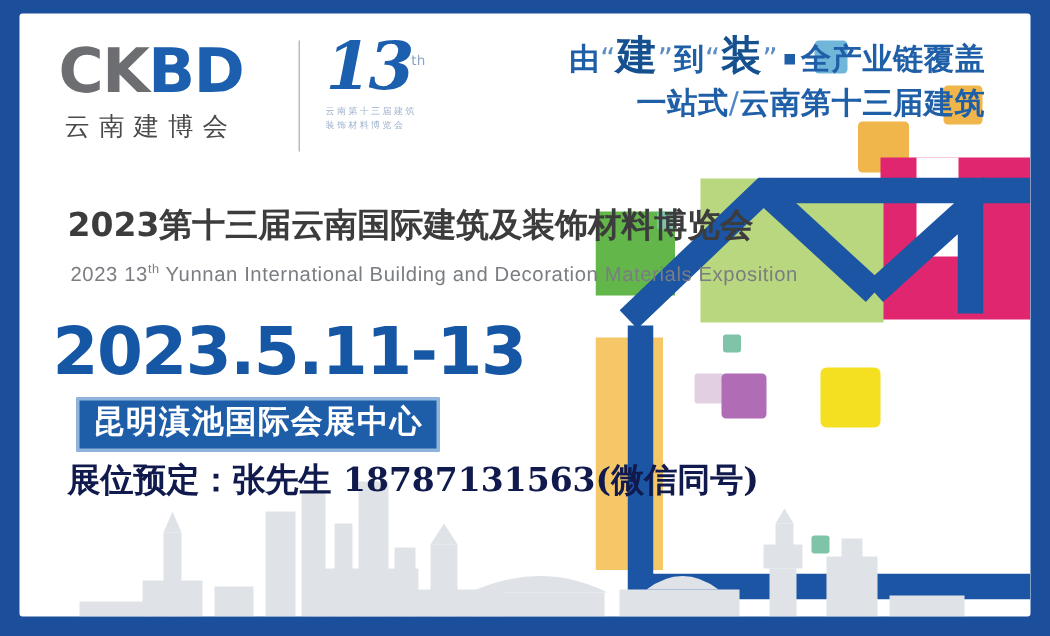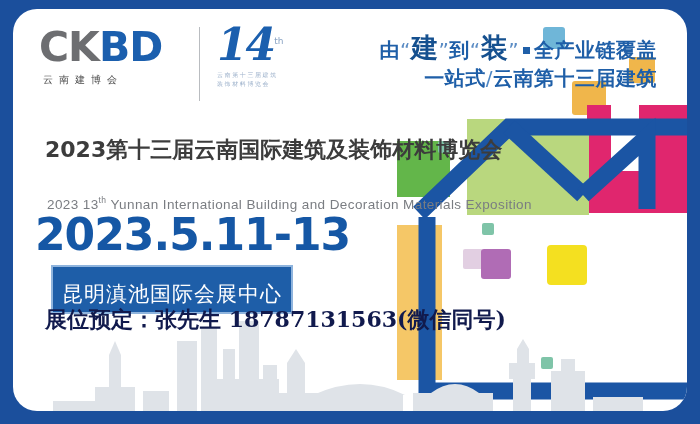--- a/index.html
+++ b/index.html
@@ -19,21 +19,21 @@
     background: #1b4f9c;
     overflow: hidden;
   }
   .poster-inner {
     position: absolute;
     left: 13px;
     top: 9px;
     right: 13px;
     bottom: 13px;
     background: #ffffff;
-    border-radius: 24px;
+    border-radius: 2px;
     overflow: hidden;
   }
 
   
   .graphic {
     position: absolute;
     right: 0;
     top: 0;
     width: 290px;
     height: 100%;
@@ -80,21 +80,21 @@
     letter-spacing: -1px;
     line-height: 1;
     white-space: nowrap;
   }
   .logo-ck { color: #6d6e71; }
   .logo-bd { color: #1b5fae; }
   .logo-cn {
     margin-top: 5px;
     font-family: "DejaVu Sans", sans-serif;
     color: #4a4a4a;
-    font-size: 10px;
+    font-size: 17px;
     letter-spacing: 6px;
     padding-left: 4px;
   }
 
   .divider {
     position: absolute;
     left: 160px;
     top: 6px;
     width: 1px;
     height: 74px;
@@ -131,21 +131,21 @@
     font-size: 6px;
     color: #9fb3cc;
     line-height: 1.45;
     letter-spacing: 1.6px;
     white-space: nowrap;
   }
 
   .tagline {
     position: absolute;
     right: 22px;
-    top: 10px;
+    top: 0;
     text-align: right;
     color: #1f5fa8;
     font-family: "DejaVu Sans", sans-serif;
     font-weight: bold;
   }
   .tagline-l1 {
     font-size: 20px;
     line-height: 1.25;
     letter-spacing: 0.5px;
     white-space: nowrap;
@@ -184,21 +184,20 @@
   }
   .title-en {
     position: absolute;
     left: 34px;
     top: 165px;
     font-family: "Liberation Sans", sans-serif;
     font-size: 13.5px;
     color: #7a7d82;
     letter-spacing: 0.4px;
     white-space: nowrap;
-    margin-top: 21px;
   }
   .title-en sup { font-size: 8.5px; }
 
   
   .date {
     position: absolute;
     left: 22px;
     top: 200px;
     font-family: "DejaVu Sans", sans-serif;
     font-weight: bold;
@@ -210,23 +209,23 @@
 
   
   .venue {
     position: absolute;
     left: 38px;
     top: 256px;
     background: #1e5ea8;
     border: 2px solid #8fb4dd;
     color: #ffffff;
     font-family: "DejaVu Sans", sans-serif;
-    font-weight: normal;
+    font-weight: bold;
     font-size: 21px;
-    padding: 13px 9px 4px 9px;
+    padding: 0 9px 4px 9px;
     letter-spacing: 1px;
     white-space: nowrap;
   }
 
   
   .contact {
     position: absolute;
     left: 32px;
     top: 296px;
     font-family: "DejaVu Serif", serif;
@@ -313,21 +312,21 @@
       <div class="header">
 
         <div class="logo-block">
           <div class="logo-wordmark"><span class="logo-ck">CK</span><span class="logo-bd">BD</span></div>
           <div class="logo-cn">云南建博会</div>
         </div>
 
         <div class="divider"></div>
 
         <div class="anniv">
-          <div class="anniv-num"><span>14</span><span class="anniv-th">th</span></div>
+          <div class="anniv-num"><span>13</span><span class="anniv-th">th</span></div>
           <div class="anniv-sub">
             <div>云南第十三届建筑</div>
             <div>装饰材料博览会</div>
           </div>
         </div>
 
         <div class="tagline">
           <div class="tagline-l1"><span>由</span><span class="q">“</span><span class="big">建</span><span class="q">”</span><span>到</span><span class="q">“</span><span class="big">装</span><span class="q">”</span><span class="dot"></span><span>全产业链覆盖</span></div>
           <div class="tagline-l2"><span>一站式</span><span class="slash">/</span><span>云南第十三届建筑</span></div>
         </div>

